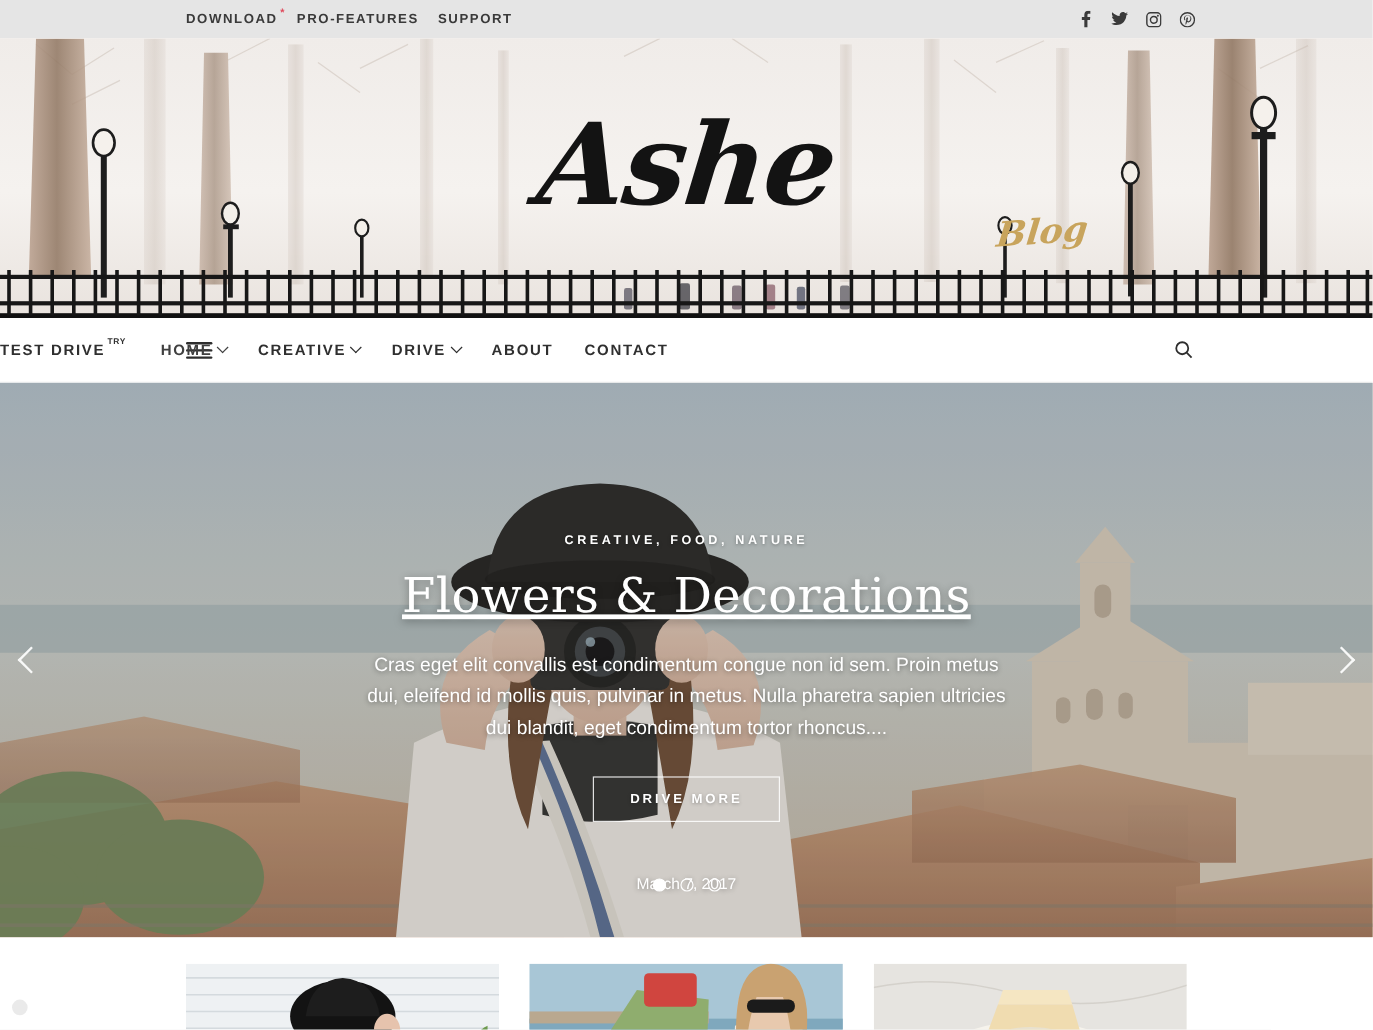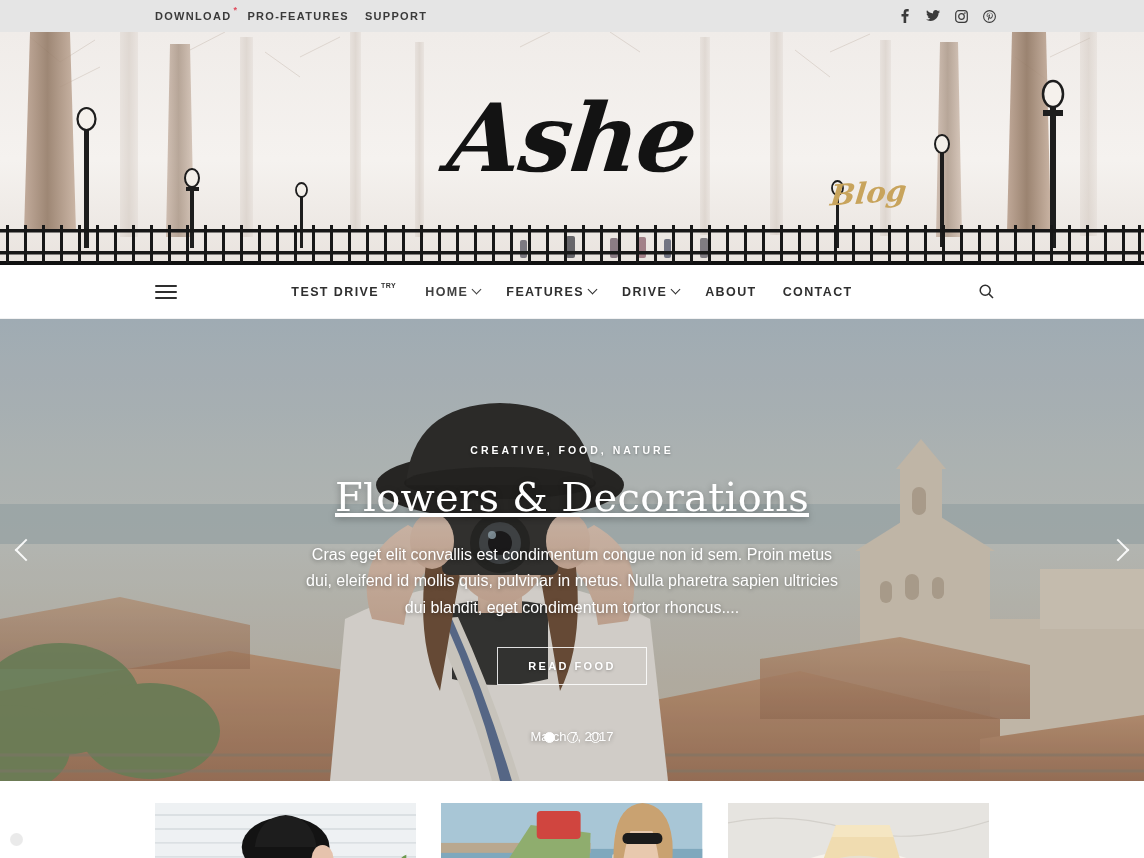--- a/index.html
+++ b/index.html
@@ -28,21 +28,21 @@
     transform:skewX(-6deg); display:inline-block; }
   .logo-sub { font-family:"DejaVu Serif", serif; font-style:italic; font-weight:700;
     font-size:29px; color:#c8a45c; transform:skewX(-10deg) rotate(-4deg);
     display:inline-block; position:absolute; right:238px; top:82px; }
 
   
   .mainnav { height:54px; background:#fff; display:flex; align-items:center;
     padding:0 155px; position:relative; border-bottom:1px solid #f2f2f2; }
   .burger { width:22px; display:flex; flex-direction:column; gap:4px; cursor:pointer; }
   .burger span { display:block; height:2px; background:#2e2e2e; border-radius:1px; }
-  .navlinks { position:absolute; left:0; right:0; display:flex; justify-content:center;
+  .navlinks { position:absolute; left:0; right:0; display:flex; 
     align-items:center; gap:26px; pointer-events:none; }
   .navlinks > * { pointer-events:auto; }
   .navitem { font-size:12.5px; letter-spacing:1.4px; color:#2f2f2f; font-weight:600;
     text-decoration:none; display:flex; align-items:center; gap:5px; white-space:nowrap;
     position:relative; }
   .navitem.active { color:#404040; }
   .sup { font-size:7px; letter-spacing:0.5px; position:relative; top:-6px; left:-3px;
     color:#2f2f2f; font-weight:700; }
   .caret { width:7px; height:7px; border-right:1.4px solid currentColor;
     border-bottom:1.4px solid currentColor; transform:rotate(45deg); margin-top:-4px; }
@@ -308,21 +308,21 @@
   <div class="navlinks">
     <a class="navitem" href="#">
       <span>TEST DRIVE</span>
         <span class="sup">TRY</span>
     </a>
     <a class="navitem active" href="#">
       <span>HOME</span>
       <span class="caret"></span>
     </a>
     <a class="navitem" href="#">
-      <span>FEATURES</span>
+      <span>CREATIVE</span>
       <span class="caret"></span>
     </a>
     <a class="navitem" href="#">
       <span>DRIVE</span>
       <span class="caret"></span>
     </a>
     <a class="navitem" href="#">ABOUT</a>
     <a class="navitem" href="#">CONTACT</a>
   </div>
   <div class="searchbtn">
@@ -434,21 +434,21 @@
       <i></i>
     </div>
   <div class="arrow right">
       <i></i>
     </div>
 
   <div class="slide-content">
     <div class="cats">CREATIVE, FOOD, NATURE</div>
     <div class="slide-title">Flowers &amp; Decorations</div>
     <div class="excerpt">Cras eget elit convallis est condimentum congue non id sem. Proin metus dui, eleifend id mollis quis, pulvinar in metus. Nulla pharetra sapien ultricies dui blandit, eget condimentum tortor rhoncus....</div>
-    <a class="readmore" href="#">READ FOOD</a>
+    <a class="readmore" href="#">DRIVE MORE</a>
     <div class="slide-date">March 7, 2017</div>
   </div>
 
   <div class="dots">
     <span class="dot on"></span>
     <span class="dot"></span>
     <span class="dot"></span>
   </div>
 </div>
 

